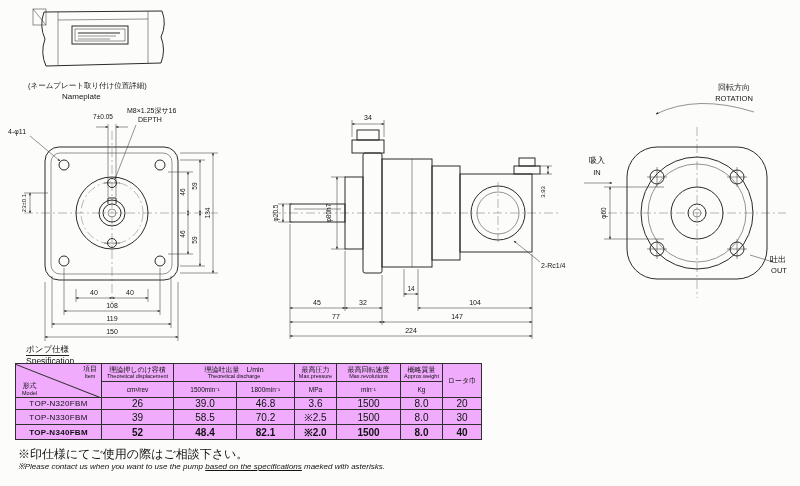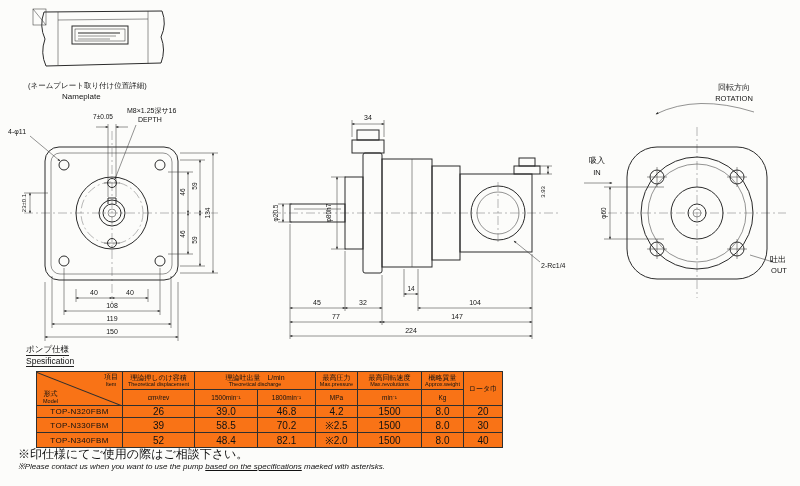--- a/index.html
+++ b/index.html
@@ -13,21 +13,21 @@
   text  { fill:#141414; font-family:"Liberation Sans", sans-serif; }
   .t6  { font-size:6px; }
   .t65 { font-size:6.5px; }
   .t7  { font-size:7px; }
   .t75 { font-size:7.5px; }
   .t8  { font-size:8px; }
 
   
   .spec-title { position:absolute; left:26px; top:344px; font-size:8.5px; line-height:1.25; color:#111; }
   .spec-title span { display:table; border-bottom:1px solid #222; }
-  .spec-table { position:absolute; left:15px; top:371px; border-collapse:collapse; table-layout:fixed; background:#f97316;margin-left:21px; }
+  .spec-table { position:absolute; left:15px; top:363px; border-collapse:collapse; table-layout:fixed; background:#f0abfc; }
   .spec-table td { border:1px solid #2f2f2f; text-align:center; vertical-align:middle; padding:0; overflow:hidden; color:#111; }
   .hjp { font-size:7px; line-height:1.1; }
   .hen { font-size:5.5px; line-height:1.1; }
   .unit { font-size:6.5px; }
   .val { font-size:10px; }
   .mdl { font-size:8px; letter-spacing:0.3px; }
   .diag-cell { position:relative; }
   .diag-line { position:absolute; left:0; top:0; width:92px; height:1px; background:#2f2f2f; transform-origin:0 0; transform:rotate(21.4deg); }
   .dg-tr { position:absolute; top:1px; right:4px; text-align:center; }
   .dg-bl { position:absolute; bottom:1px; left:6px; text-align:center; }
@@ -305,36 +305,36 @@
       <td class="unit">1800min⁻¹</td>
       <td class="unit">MPa</td>
       <td class="unit">min⁻¹</td>
       <td class="unit">Kg</td>
     </tr>
     <tr style="height:12px;">
       <td class="mdl">TOP-N320FBM</td>
       <td class="val">26</td>
       <td class="val">39.0</td>
       <td class="val">46.8</td>
-      <td class="val">4.2</td>
+      <td class="val">3.6</td>
       <td class="val">1500</td>
       <td class="val">8.0</td>
       <td class="val">20</td>
     </tr>
     <tr style="height:12px;">
       <td class="mdl">TOP-N330FBM</td>
       <td class="val">39</td>
       <td class="val">58.5</td>
       <td class="val">70.2</td>
       <td class="val">※2.5</td>
       <td class="val">1500</td>
       <td class="val">8.0</td>
       <td class="val">30</td>
     </tr>
-    <tr style="height:12px;">
+    <tr style="height:12px;font-weight:bold;">
       <td class="mdl">TOP-N340FBM</td>
       <td class="val">52</td>
       <td class="val">48.4</td>
       <td class="val">82.1</td>
       <td class="val">※2.0</td>
       <td class="val">1500</td>
       <td class="val">8.0</td>
       <td class="val">40</td>
     </tr>
   </tbody>

